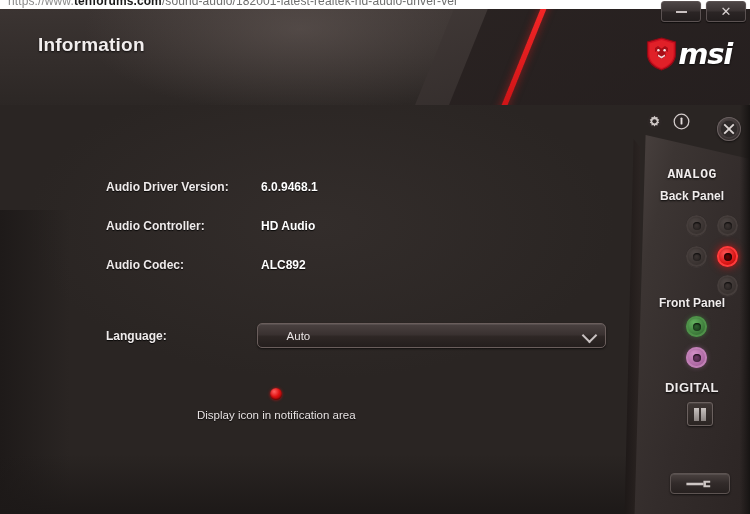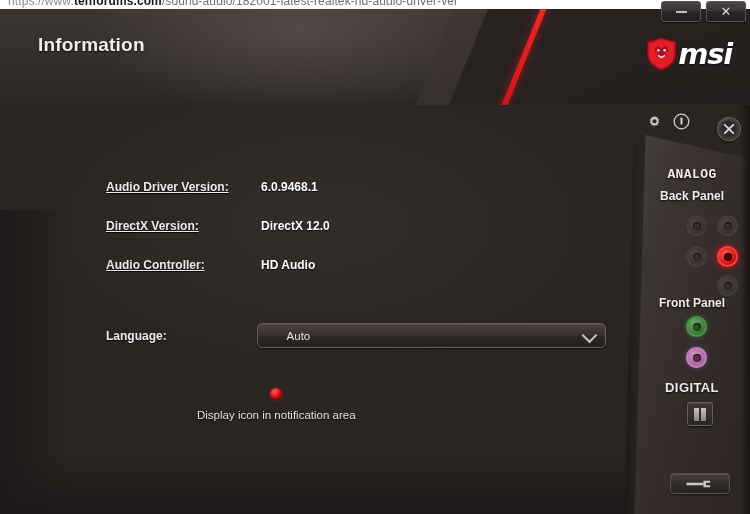--- a/index.html
+++ b/index.html
@@ -157,21 +157,20 @@
     display: flex;
     align-items: center;
     height: 39px;
   }
   .info-label {
     width: 155px;
     color: #efebeb;
     font-size: 12px;
     font-weight: bold;
     text-shadow: 0 1px 1px rgba(0,0,0,.85);
-    text-decoration: underline;
   }
   .info-value {
     color: #ffffff;
     font-size: 12px;
     font-weight: bold;
     text-shadow: 0 1px 1px rgba(0,0,0,.85);
   }
 
   
   .lang-row {
@@ -434,26 +433,26 @@
   </div>
 
   <div class="body-area">
 
     <div class="info-rows">
       <div class="info-row">
         <span class="info-label">Audio Driver Version:</span>
         <span class="info-value">6.0.9468.1</span>
       </div>
       <div class="info-row">
-        <span class="info-label">DirectX Version:</span>
-        <span class="info-value">DirectX 12.0</span>
+        <span class="info-label">Audio Controller:</span>
+        <span class="info-value">HD Audio</span>
       </div>
       <div class="info-row">
-        <span class="info-label">Audio Controller:</span>
-        <span class="info-value">HD Audio</span>
+        <span class="info-label">Audio Codec:</span>
+        <span class="info-value">ALC892</span>
       </div>
     </div>
 
     <div class="lang-row">
       <span class="lang-label">Language:</span>
       <div class="lang-select">
         <span class="val">Auto</span>
         <span class="chev"></span>
       </div>
     </div>

